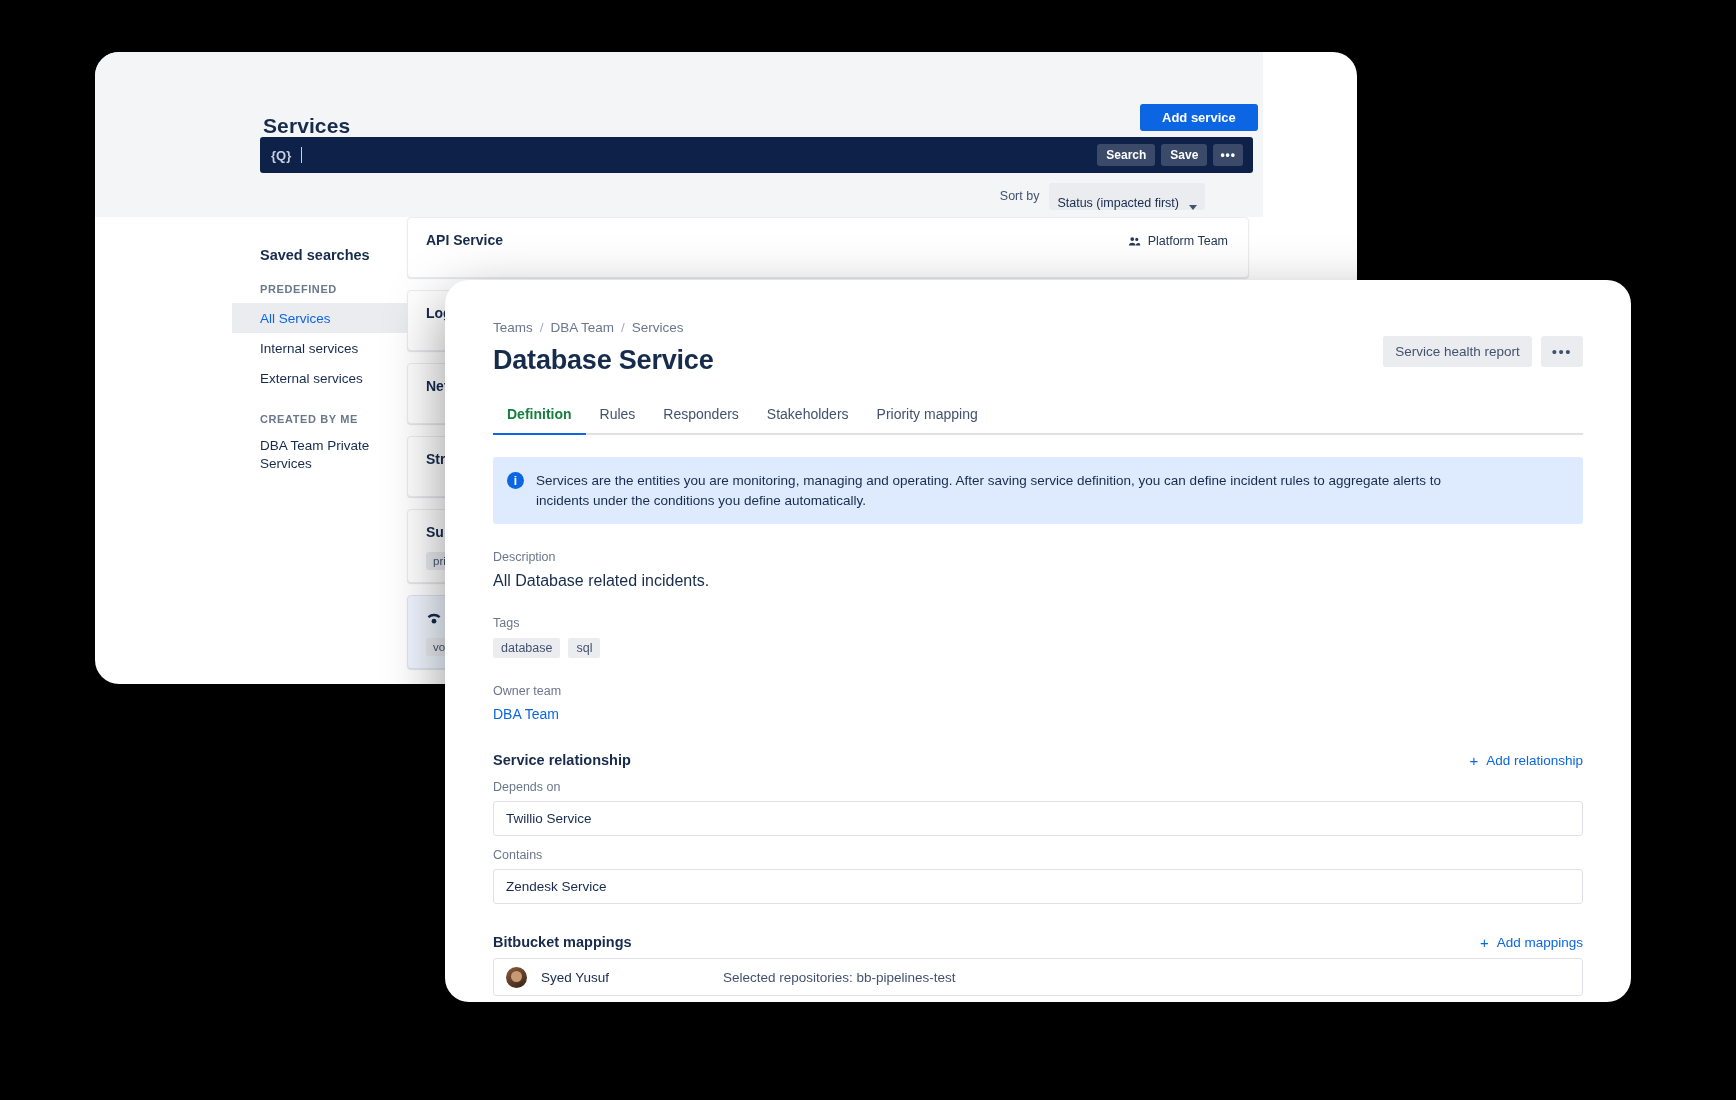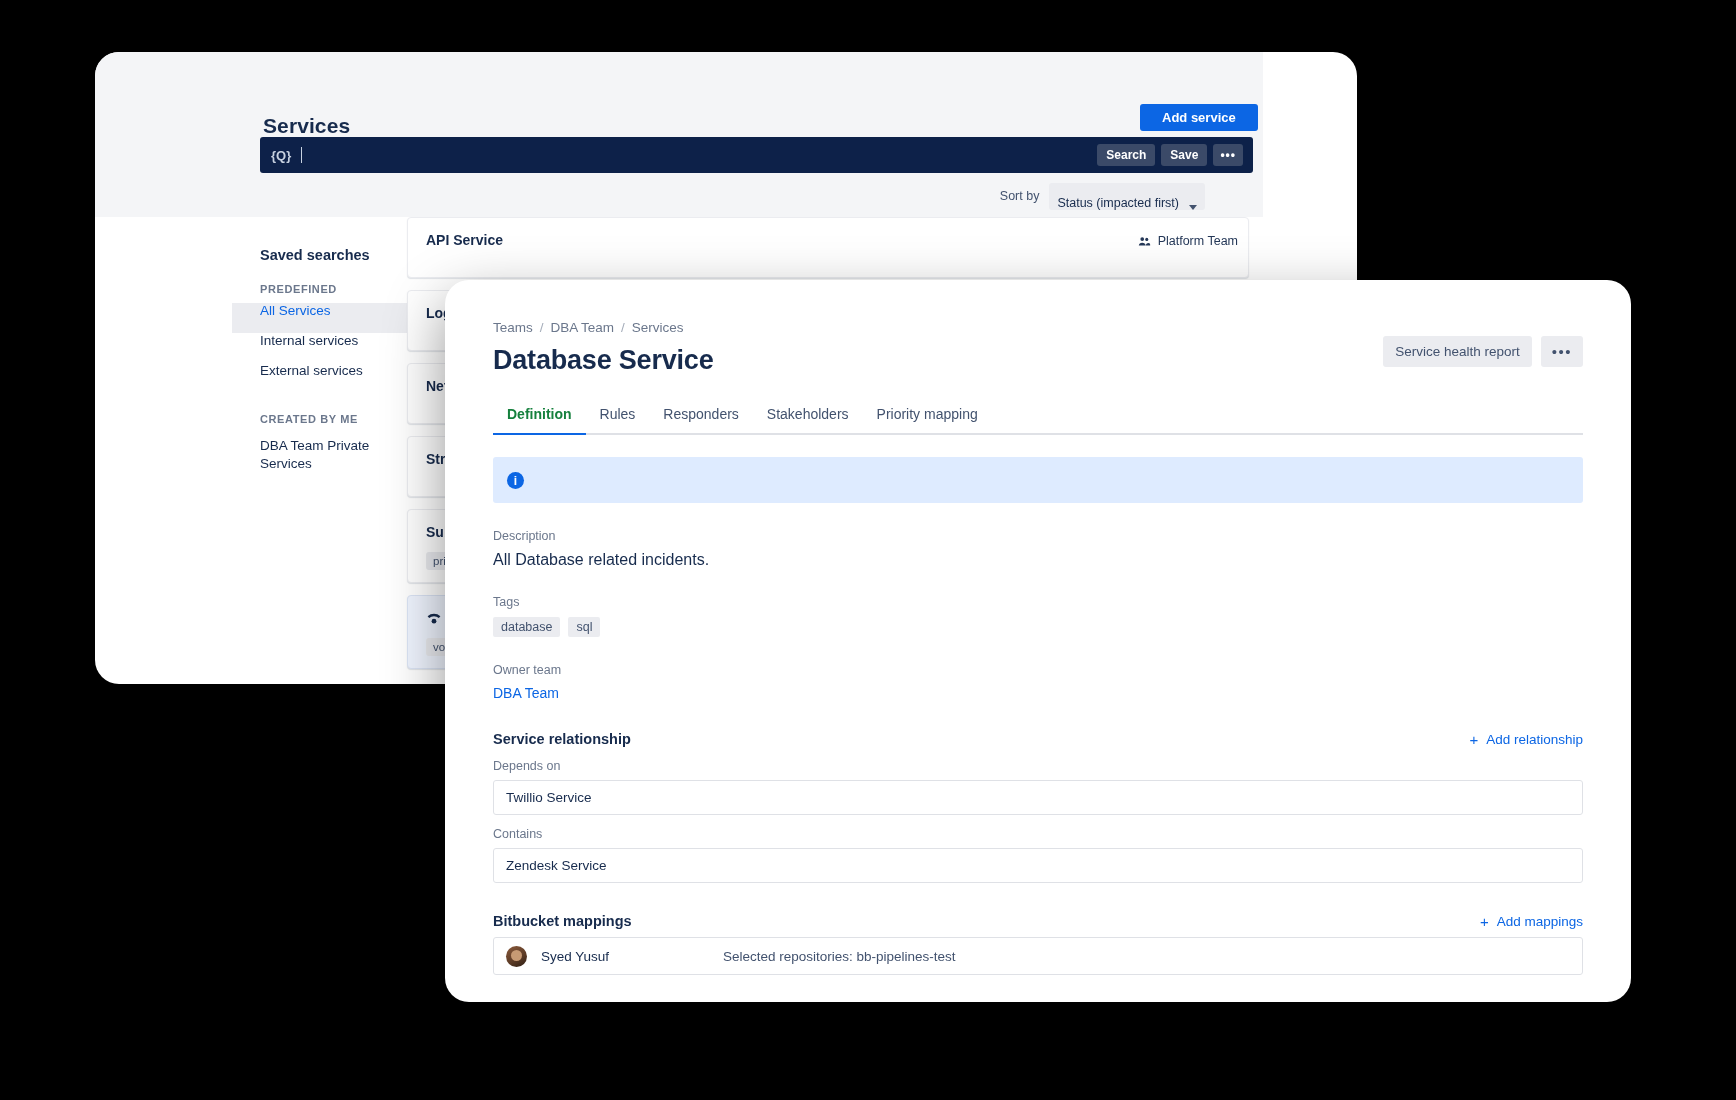--- a/index.html
+++ b/index.html
@@ -98,21 +98,21 @@
   .ss-title {
     margin: 30px 0 0 28px;
     font-size: 14.5px; font-weight: 700; color: #172b4d;
   }
   .ss-section {
     margin: 20px 0 8px 28px;
     font-size: 11px; font-weight: 700; color: #6b778c;
     letter-spacing: .6px;
   }
   .ss-item {
-    height: 30px; display: flex; align-items: flex-start;
+    height: 30px; display: flex; align-items: center;
     padding-left: 28px;
     font-size: 13.5px; color: #172b4d; cursor: pointer;
   }
   .ss-item.active { background: #ebecf0; color: #0c66e4; }
   .ss-item.multi { height: auto; padding: 4px 10px 4px 28px; line-height: 1.35; display: block; }
 
   
   .bg-list {
     position: absolute; left: 312px; top: 165px;
     width: 856px; height: 467px;
@@ -131,21 +131,21 @@
   .svc-name {
     font-size: 14px; font-weight: 700; color: #172b4d;
     display: flex; align-items: center; gap: 9px;
   }
   .svc-tags { margin-top: 12px; display: flex; gap: 8px; }
   .svc-tag {
     background: #ebecf0; color: #42526e;
     font-size: 11.5px; border-radius: 3px; padding: 3px 7px;
   }
   .svc-team {
-    position: absolute; right: 10px; top: 16px;
+    position: absolute; right: 20px; top: 16px;
     font-size: 12.5px; color: #253858;
     display: flex; align-items: center; gap: 7px;
   }
 
   
   #fg-window {
     position: absolute;
     left: 445px; top: 280px;
     width: 1186px; height: 722px;
     background: #ffffff;
@@ -406,20 +406,21 @@
         <div class="tab">
           <span>Stakeholders</span>
         </div>
         <div class="tab">
           <span>Priority mapping</span>
         </div>
       </div>
 
       <div class="info-banner">
         <span class="info-icon">i</span>
+        <div class="info-text">Services are the entities you are monitoring, managing and operating. After saving service definition, you can define incident rules to aggregate alerts to incidents under the conditions you define automatically.</div>
       </div>
 
       <div class="field-label">Description</div>
       <div class="field-value">All Database related incidents.</div>
 
       <div class="field-label">Tags</div>
       <div class="tag-row">
         <span class="tag-chip">database</span>
         <span class="tag-chip">sql</span>
       </div>

